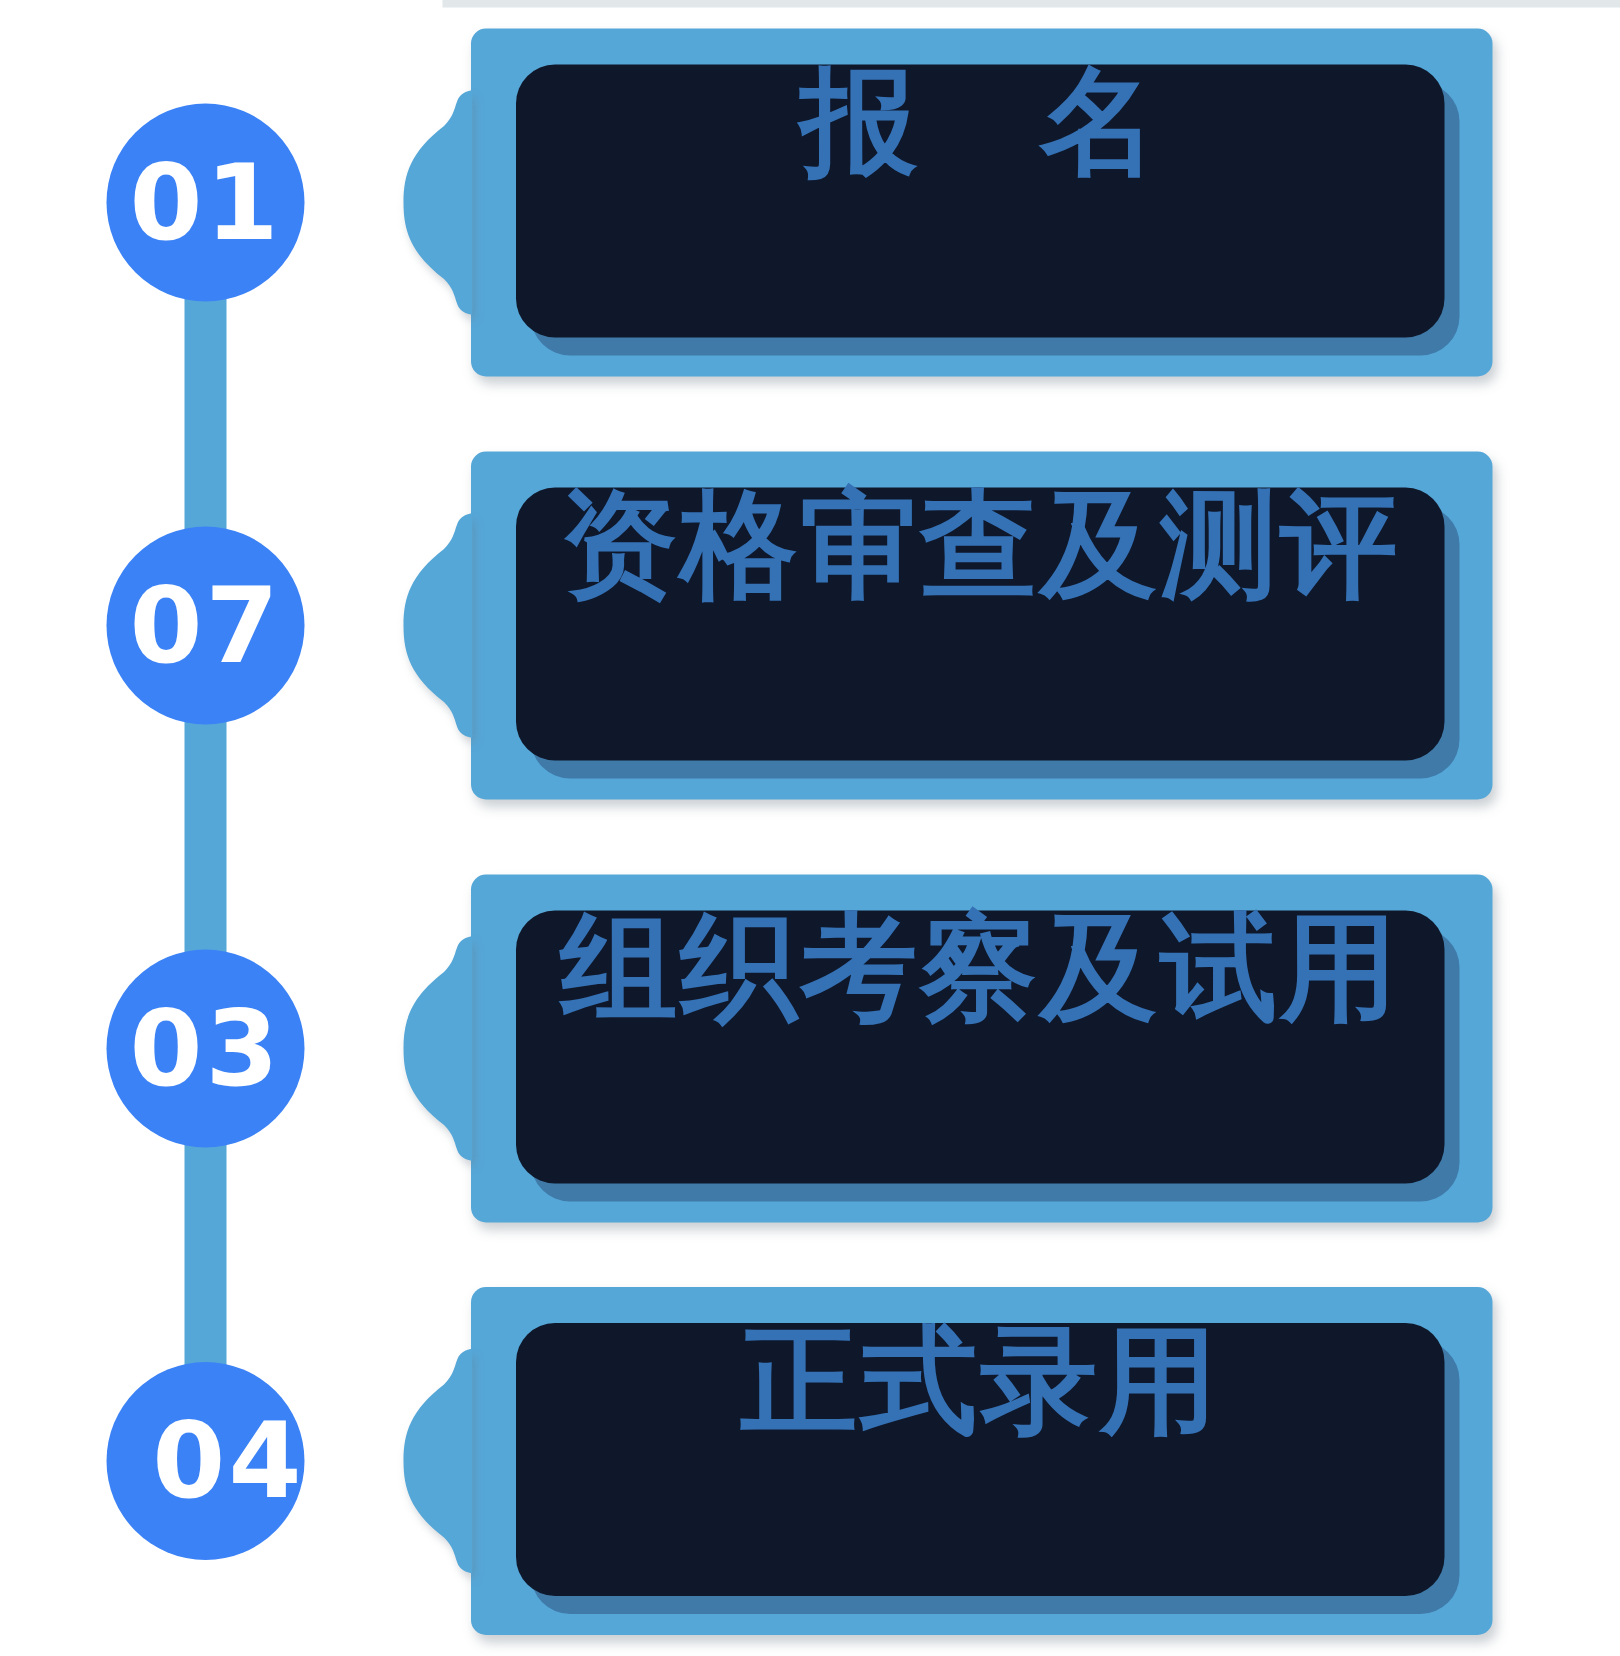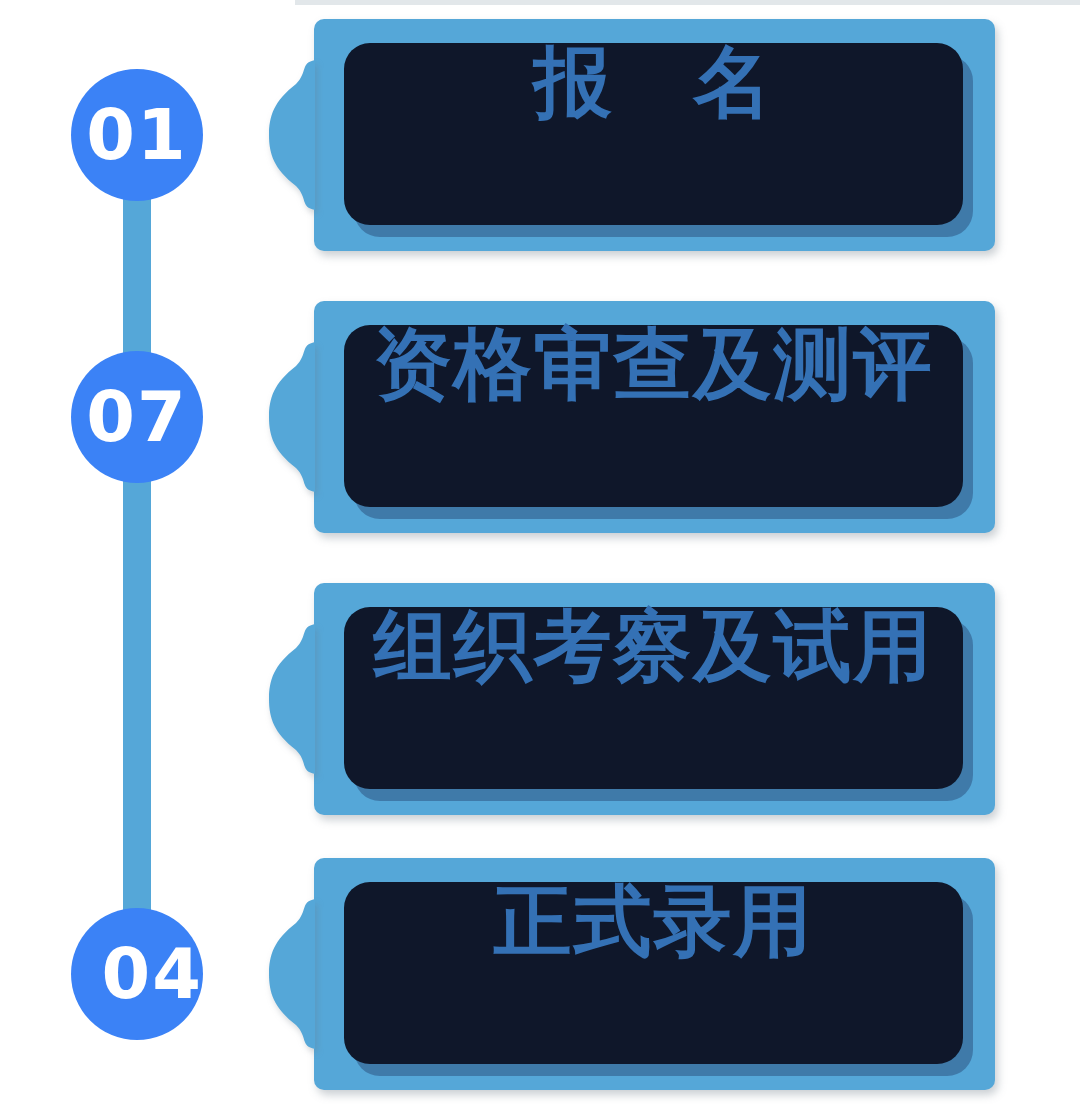--- a/index.html
+++ b/index.html
@@ -113,20 +113,23 @@
   <div class="top-strip"></div>
 
   <div class="timeline-line"></div>
 
   <div class="badge badge-1">
     <span>01</span>
   </div>
   <div class="badge badge-2">
     <span>07</span>
   </div>
+  <div class="badge badge-3">
+    <span>03</span>
+  </div>
   <div class="badge badge-4">
     <span>04</span>
   </div>
 
   <div class="step-card card-1">
     <div class="notch">
       <svg viewBox="0 0 50 150" xmlns="http://www.w3.org/2000/svg">
         <path d="M50,0 C35,3 43,12 31,24 C9,41 4,56 4,75 C4,94 9,109 31,126 C43,138 35,147 50,150 Z" fill="#55a7d8"></path>
       </svg>
     </div>

